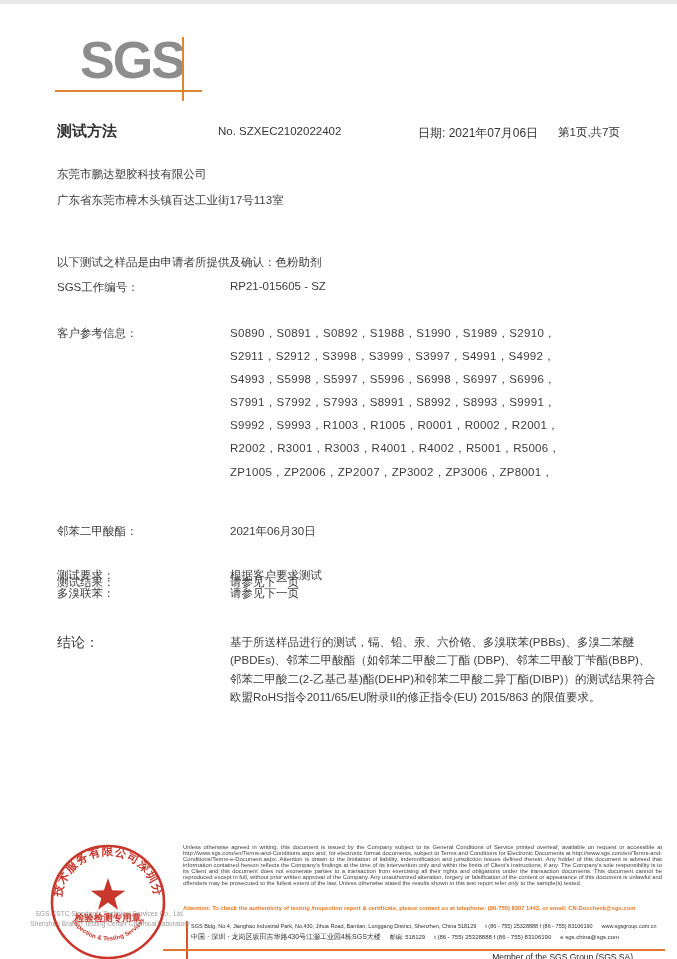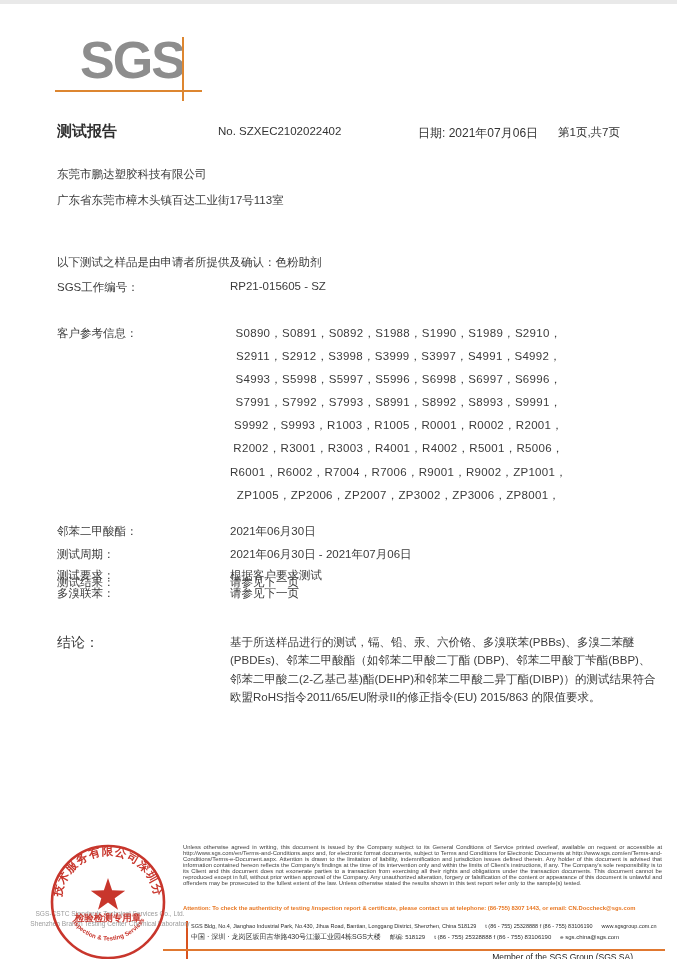--- a/index.html
+++ b/index.html
@@ -26,21 +26,21 @@
   
   .company { position:absolute; left:57px; top:163px; font-size:11.5px; color:#3b3b3b; }
   .company-addr { position:absolute; left:57px; top:189px; font-size:11.5px; color:#3b3b3b; }
   .statement { position:absolute; left:57px; top:251px; font-size:11.5px; color:#3b3b3b; }
   
   .frow { position:absolute; left:57px; font-size:11.5px; color:#3b3b3b; }
   .frow .label { display:inline-block; width:173px; vertical-align:top; }
   .frow .value { display:inline-block; vertical-align:top; }
   .ref-label { position:absolute; left:57px; top:322px; font-size:11.5px; }
   .ref-lines { position:absolute; left:230px; top:322px; font-size:11.5px; }
-  .ref-lines div { height:23.1px; letter-spacing:0.3px;text-align:center; }
+  .ref-lines div { height:23.1px; letter-spacing:0.3px; }
   .concl-label { position:absolute; left:57px; top:630px; font-size:14px; }
   .concl-text  { position:absolute; left:230px; top:629px; width:430px;
                  font-size:11.5px; line-height:18.3px; color:#3b3b3b; }
   
   .lab-lines { position:absolute; left:26px; top:905px; width:168px; text-align:center;
                color:#9b9b9b; font-size:6.6px; line-height:9.5px; z-index:1; }
   .stamp { position:absolute; left:47px; top:837px; z-index:2; opacity:0.92; }
   
   .legal { position:absolute; left:183px; top:840px; width:479px;
            font-size:5.85px; line-height:6.05px; color:#3f3f3f; text-align:justify; }
@@ -57,21 +57,21 @@
 </style>
 </head>
 <body>
 
 <div class="page">
 
   <div class="logo-text">SGS</div>
   <div class="logo-hline"></div>
   <div class="logo-vline"></div>
 
-  <div class="report-title">测试报告</div>
+  <div class="report-title">测试方法</div>
   <div class="report-no">No. SZXEC2102022402</div>
   <div class="report-date">日期: 2021年07月06日</div>
   <div class="report-page">第1页,共7页</div>
 
   <div class="company">东莞市鹏达塑胶科技有限公司</div>
   <div class="company-addr">广东省东莞市樟木头镇百达工业街17号113室</div>
 
   <div class="statement">以下测试之样品是由申请者所提供及确认：色粉助剂</div>
 
   <div class="frow" style="top:276px">
@@ -79,29 +79,25 @@
   </div>
 
   <div class="ref-label">客户参考信息：</div>
   <div class="ref-lines">
     <div>S0890，S0891，S0892，S1988，S1990，S1989，S2910，</div>
     <div>S2911，S2912，S3998，S3999，S3997，S4991，S4992，</div>
     <div>S4993，S5998，S5997，S5996，S6998，S6997，S6996，</div>
     <div>S7991，S7992，S7993，S8991，S8992，S8993，S9991，</div>
     <div>S9992，S9993，R1003，R1005，R0001，R0002，R2001，</div>
     <div>R2002，R3001，R3003，R4001，R4002，R5001，R5006，</div>
-    <div>R6001，R6002，R7004，R7006，R9001，R9002，ZP1001，</div>
     <div>ZP1005，ZP2006，ZP2007，ZP3002，ZP3006，ZP8001，</div>
   </div>
 
   <div class="frow" style="top:520px">
     <span class="label">邻苯二甲酸酯：</span><span class="value">2021年06月30日</span>
-  </div>
-  <div class="frow" style="top:543px">
-    <span class="label">测试周期：</span><span class="value">2021年06月30日 - 2021年07月06日</span>
   </div>
   <div class="frow" style="top:564px">
     <span class="label">测试要求：</span><span class="value">根据客户要求测试</span>
   </div>
   <div class="frow" style="top:582px">
     <span class="label">多溴联苯：</span><span class="value">请参见下一页</span>
   </div>
   <div class="frow" style="top:571px">
     <span class="label">测试结果：</span><span class="value">请参见下一页</span>
   </div>

